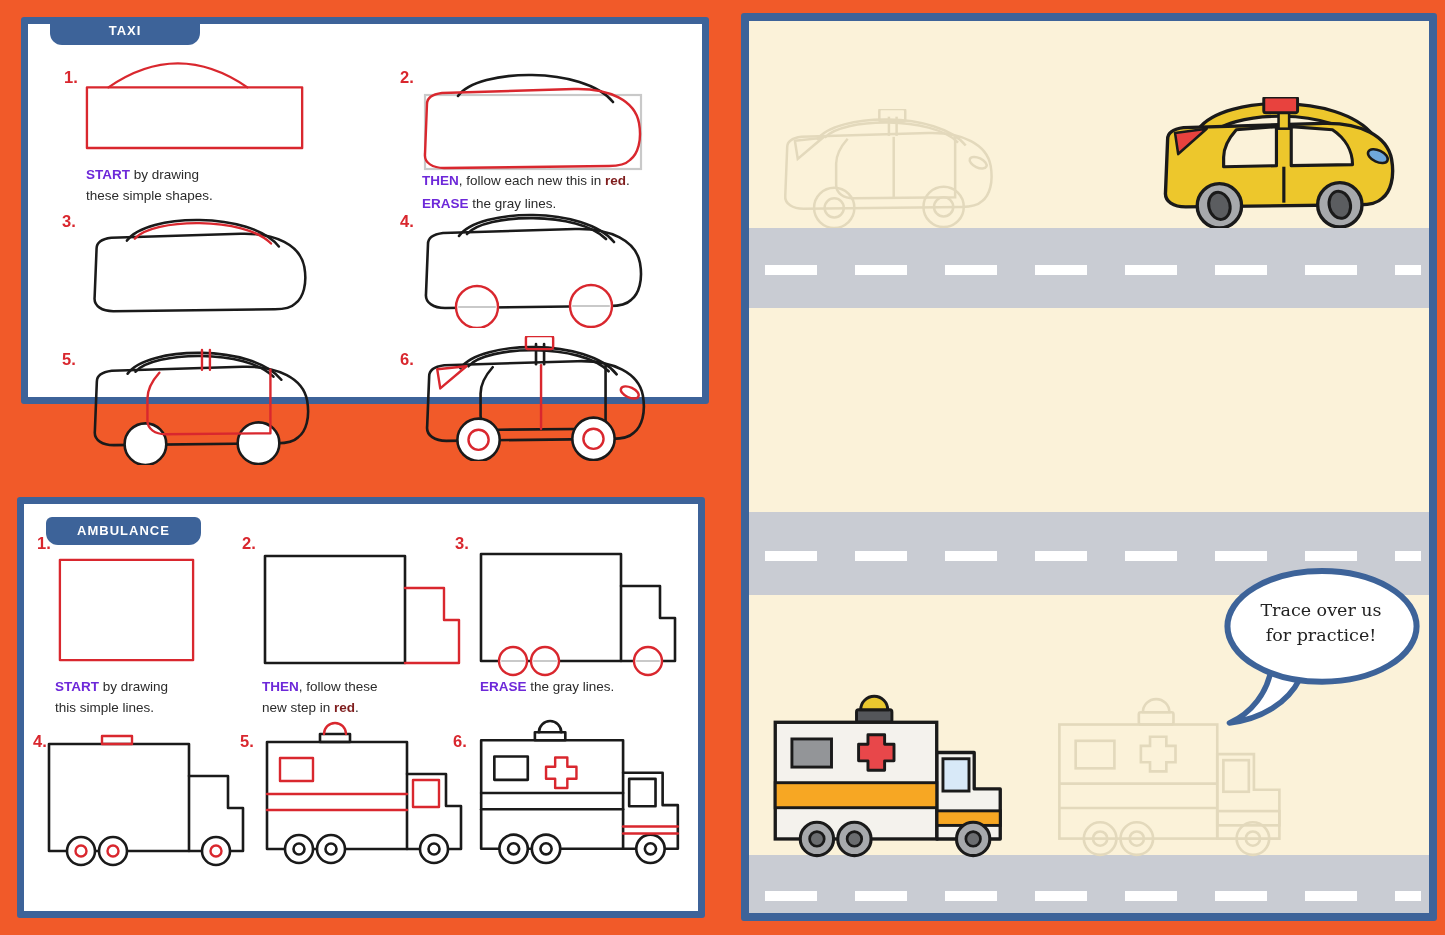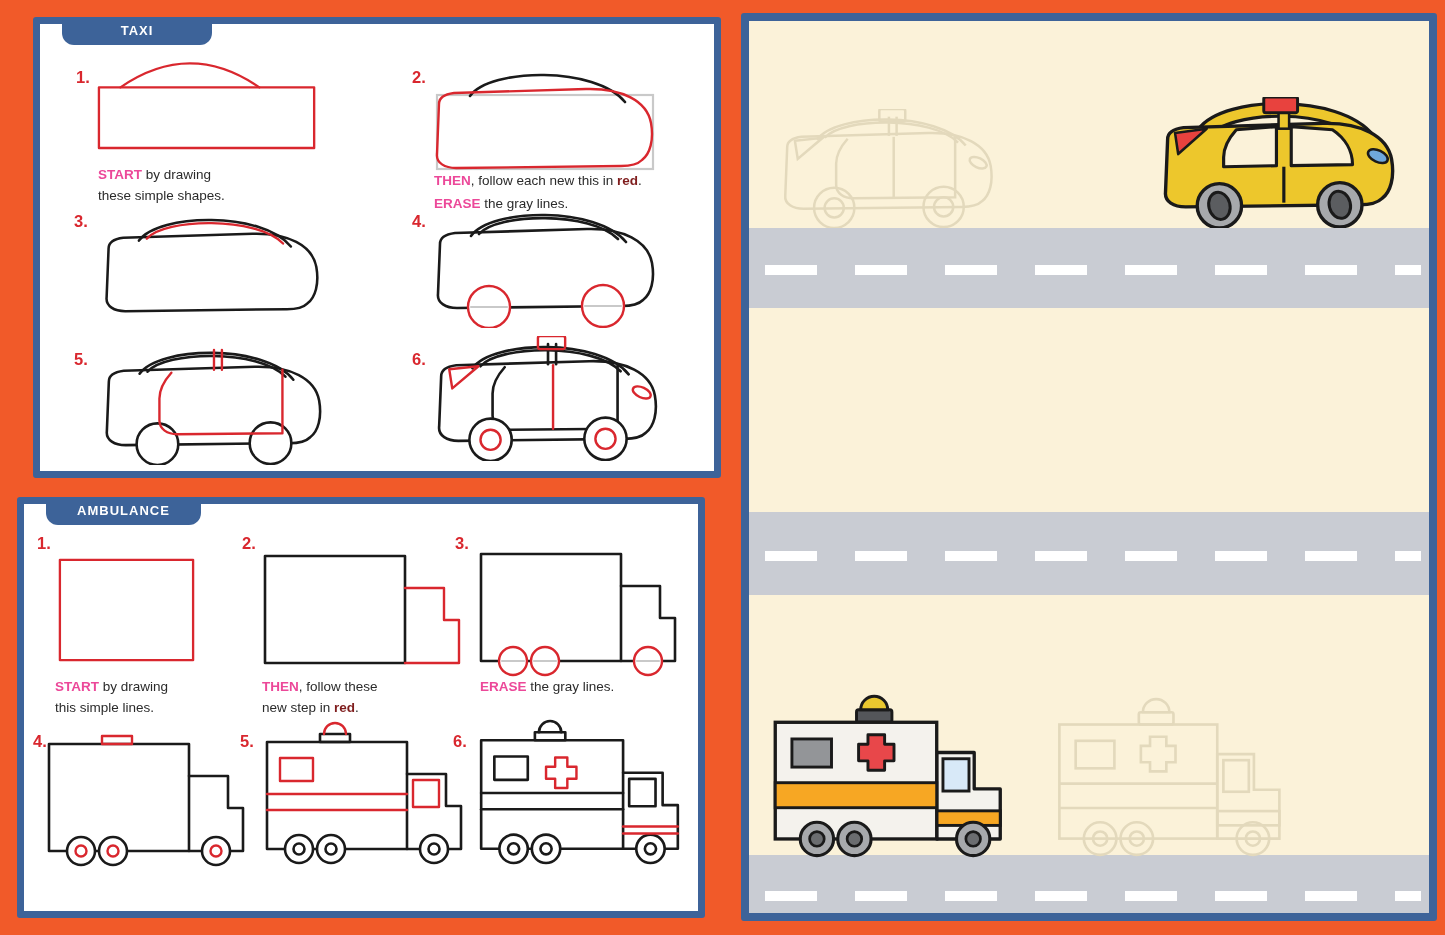--- a/index.html
+++ b/index.html
@@ -9,37 +9,37 @@
     font-family:"Liberation Sans", sans-serif;
     position:relative;
     overflow:hidden;
   }
   .panel {
     position:absolute;
     background:#FFFFFF;
     border:7px solid #3D6399;
     border-radius:3px;
   }
-  #taxi-panel { left:33px; top:17px; width:688px; height:461px; }
+  #taxi-panel { left:21px; top:17px; width:688px; height:387px; }
   #ambulance-panel { left:17px; top:497px; width:688px; height:421px; }
   .tab {
     position:absolute; top:-7px; left:22px;
     background:#3D6399; color:#FFFFFF;
     font-size:13px; font-weight:bold; letter-spacing:1px;
     text-align:center; padding:6px 0 7px 0;
     border-radius:6px 6px 12px 12px;
   }
   #taxi-panel .tab { width:150px; }
-  #ambulance-panel .tab { width:155px; }
+  #ambulance-panel .tab { width:155px;margin-top:20px; }
   .step-num {
     position:absolute; color:#D9272E; font-weight:bold; font-size:16.5px;
   }
   .art { position:absolute; display:block; }
   .caption { position:absolute; font-size:13.5px; color:#2B2B2B; line-height:21px; }
-  .caption .rb { color:#ec4899; font-weight:bold; }
+  .caption .rb { color:#6d28d9; font-weight:bold; }
   .caption .rw { color:#7f1d1d; font-weight:bold; }
 
   
   .k  { stroke:#1A1A1A; stroke-width:2.6; fill:none; stroke-linecap:round; stroke-linejoin:round; }
   .r  { stroke:#D9272E; stroke-width:2.4; fill:none; stroke-linecap:round; stroke-linejoin:round; }
   .g  { stroke:#C9C9C9; stroke-width:2.2; fill:none; stroke-linecap:round; }
   .wf { fill:#FFFFFF; }
 
   .faded path, .faded rect, .faded circle, .faded ellipse, .faded line {
     stroke:#E3D9BC !important; fill:none !important; stroke-width:2.6 !important;
@@ -316,13 +316,23 @@
     <rect x="22" y="44" width="38" height="27"></rect>
     <path d="M95,40 L111,40 L111,49 L120,49 L120,65 L111,65 L111,74 L95,74 L95,65 L86,65 L86,49 L95,49 Z"></path>
     <circle cx="46" cy="140" r="16"></circle>
       <circle cx="46" cy="140" r="7"></circle>
     <circle cx="82" cy="140" r="16"></circle>
       <circle cx="82" cy="140" r="7"></circle>
     <circle cx="196" cy="140" r="16"></circle>
       <circle cx="196" cy="140" r="7"></circle>
   </svg>
 
+  <div id="speech-bubble">
+    <svg width="222" height="166" viewBox="0 0 220 165">
+      <path d="M62,100 C58,126 42,146 20,156 C52,152 78,136 90,112 Z" fill="#FFFFFF" stroke="#3D6399" stroke-width="5.5" stroke-linejoin="round"></path>
+      <ellipse cx="112" cy="60" rx="94" ry="55" fill="#FFFFFF" stroke="#3D6399" stroke-width="6"></ellipse>
+    </svg>
+    <div class="bubble-text">
+      <div>Trace over us</div>
+      <div>for practice!</div>
+    </div>
+  </div>
 </section>
 
 </body></html>

